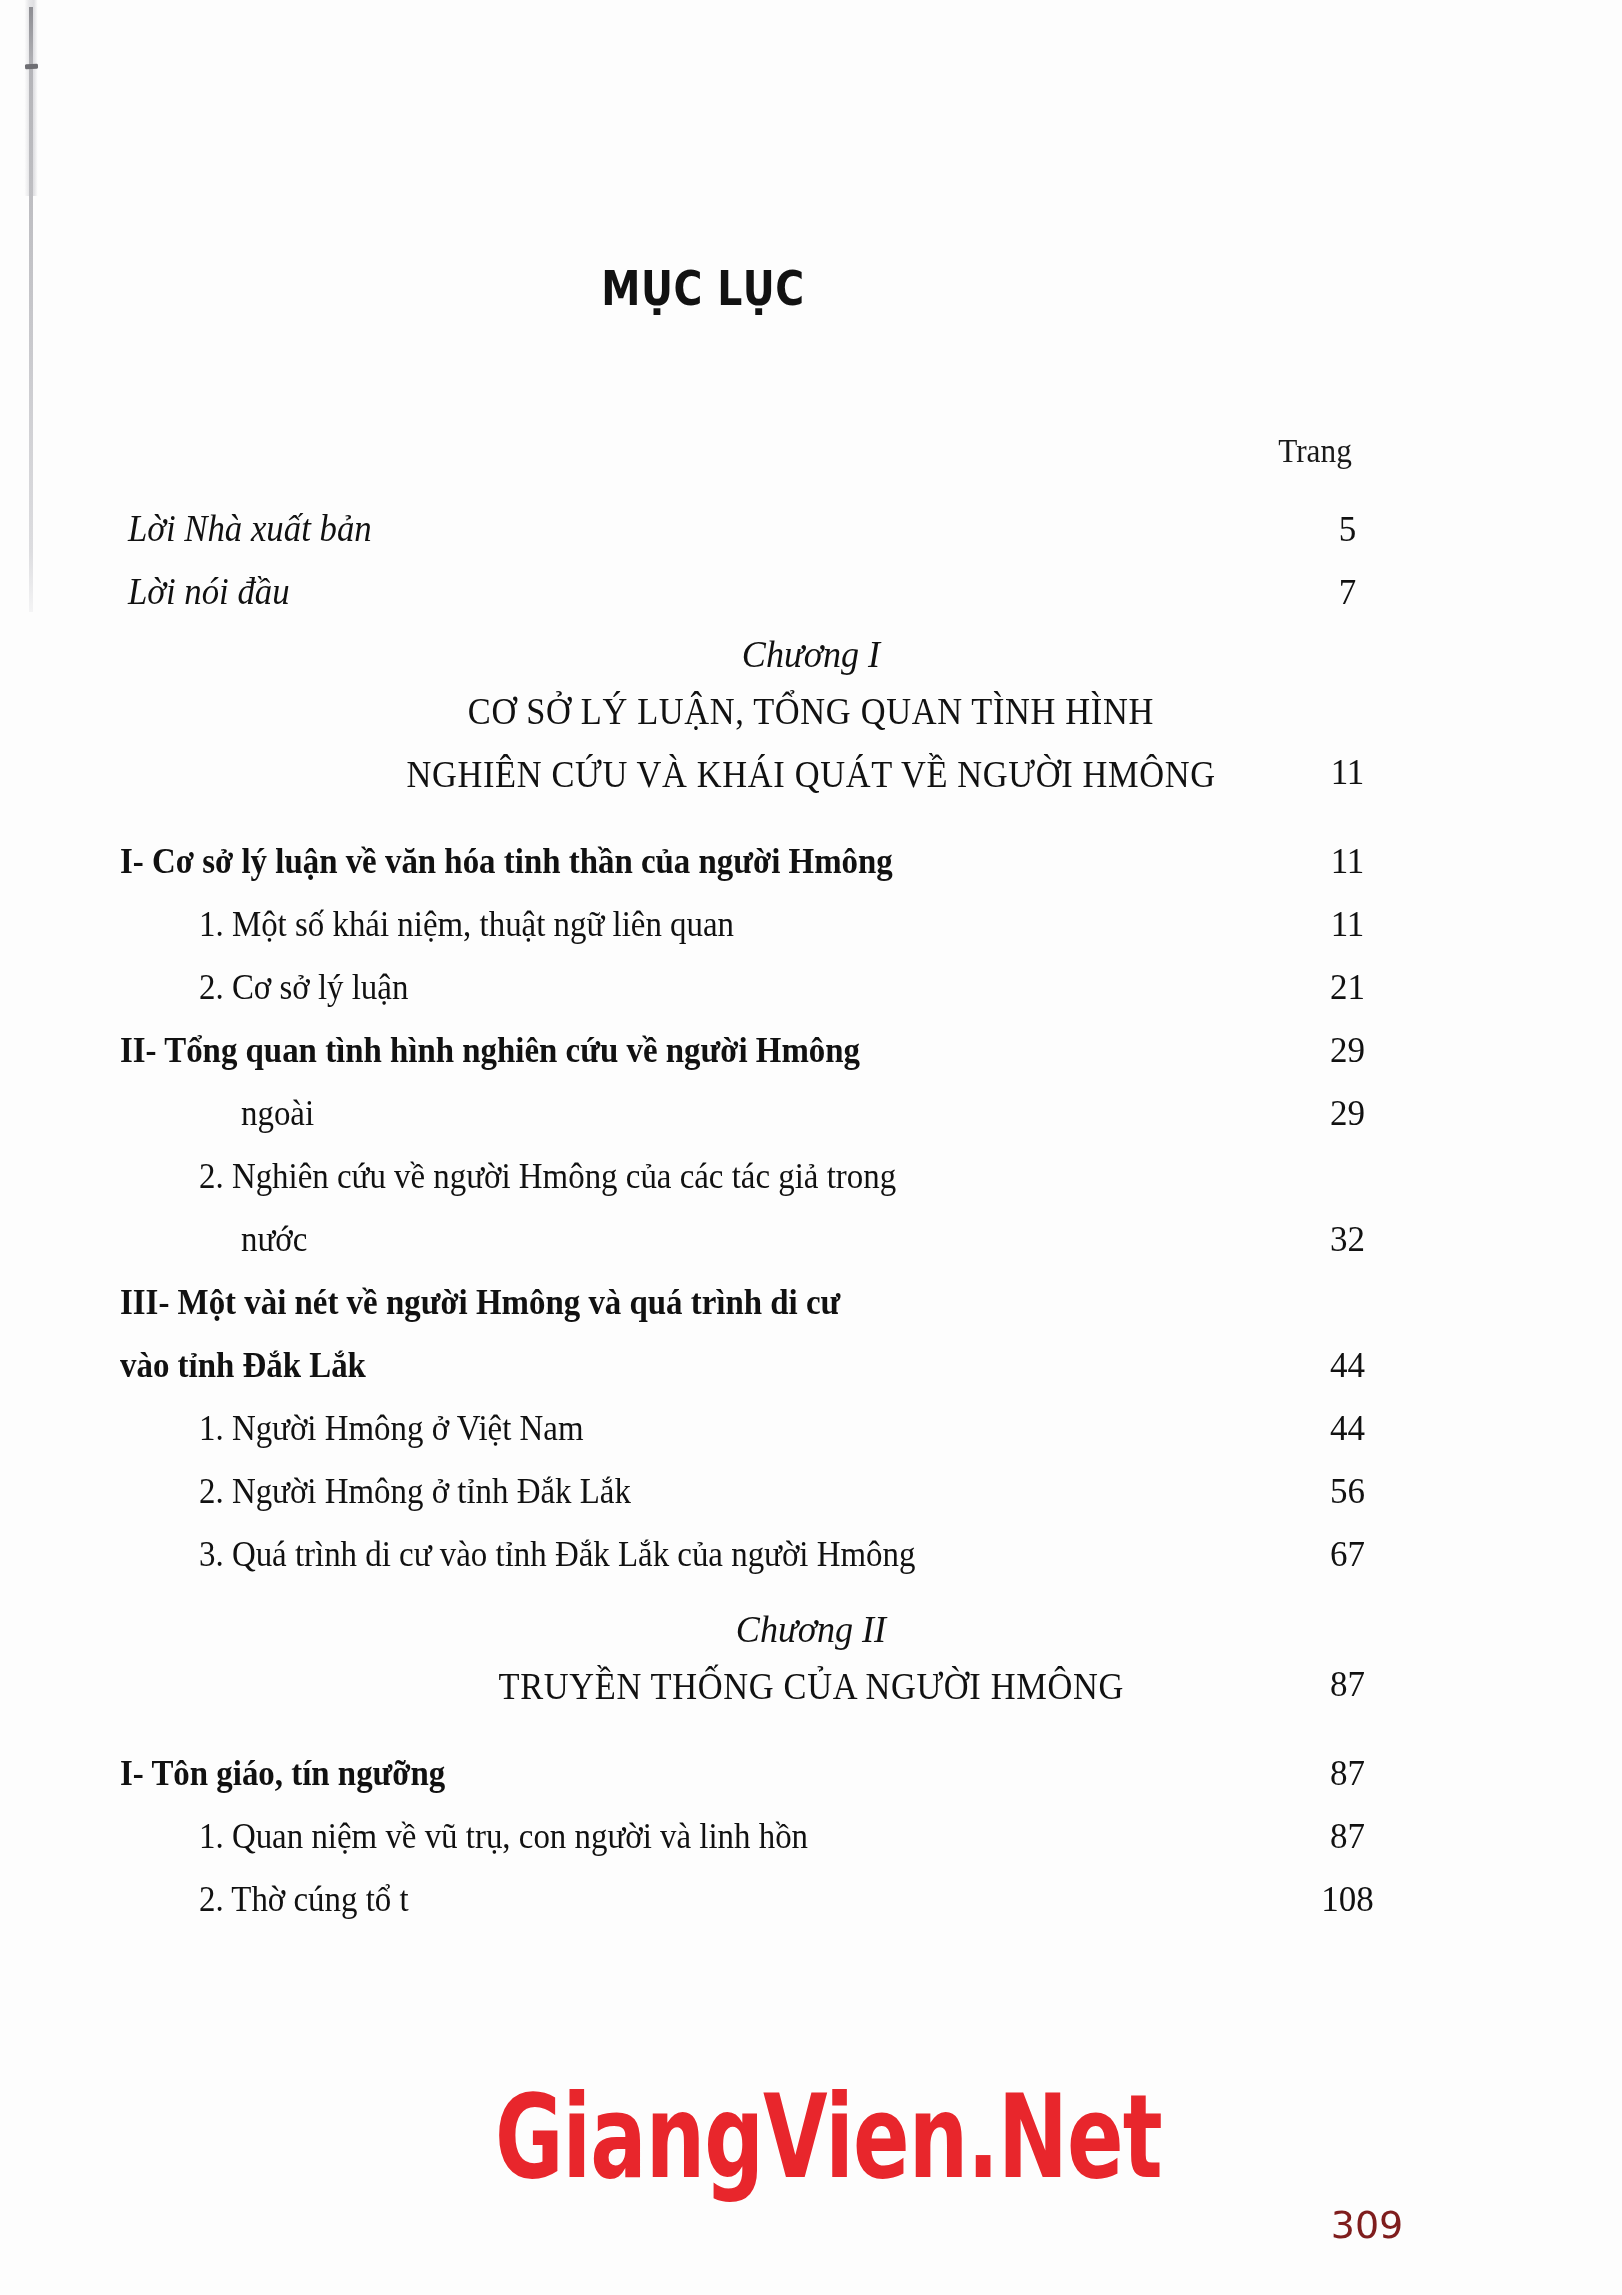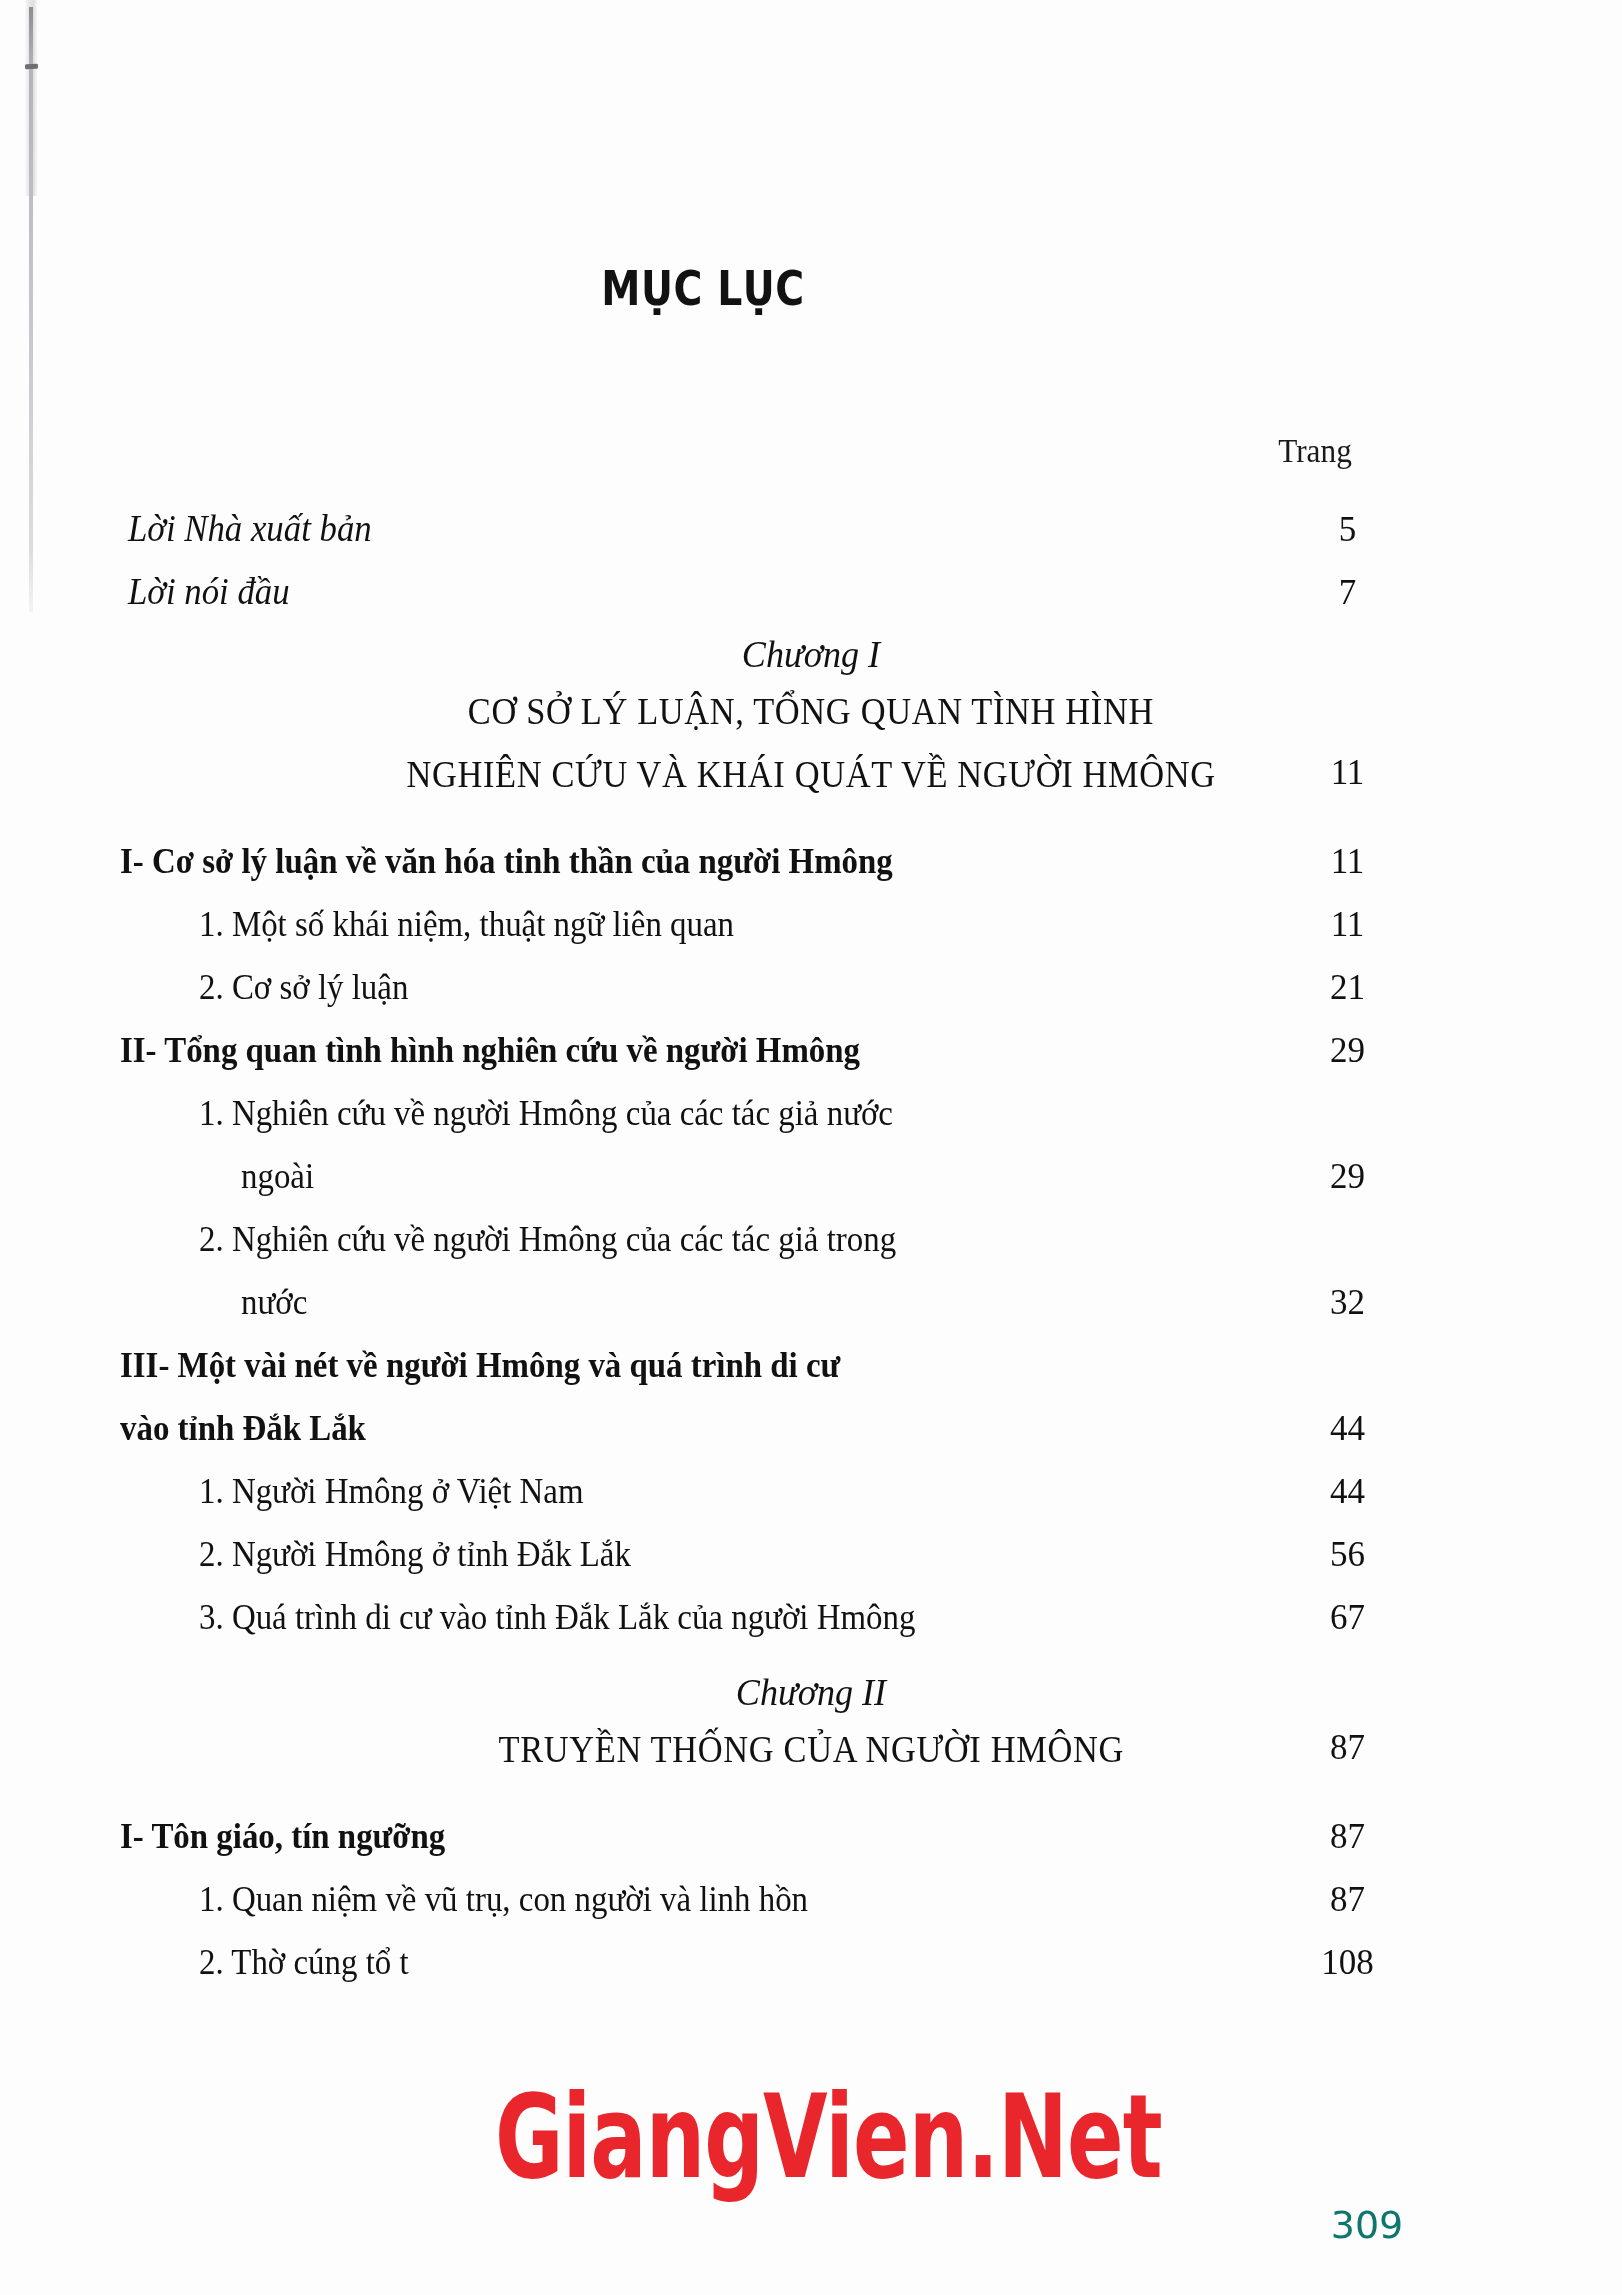--- a/index.html
+++ b/index.html
@@ -170,21 +170,21 @@
 
   
   .folio {
     position: absolute;
     left: 1282px;
     top: 2203px;
     width: 170px;
     text-align: center;
     font-family: "DejaVu Sans", sans-serif;
     font-size: 38px;
-    color: #0f766e;
+    color: #7f1d1d;
   }
 </style>
 </head>
 <body>
 
 <div class="page">
 
   <div class="scan-band"></div>
   <div class="scan-line"></div>
   <div class="scan-nick"></div>
@@ -223,24 +223,20 @@
       <span class="txt">1. Một số khái niệm, thuật ngữ liên quan</span>
       <span class="pg">11</span>
     </div>
     <div class="row lvl-num">
       <span class="txt">2. Cơ sở lý luận</span>
       <span class="pg">21</span>
     </div>
     <div class="row lvl-roman">
       <span class="txt">II- Tổng quan tình hình nghiên cứu về người Hmông</span>
       <span class="pg">29</span>
-    </div>
-    <div class="row lvl-num">
-      <span class="txt">1. Nghiên cứu về người Hmông của các tác giả nước</span>
-      <span class="pg"></span>
     </div>
     <div class="row lvl-cont">
       <span class="txt">ngoài</span>
       <span class="pg">29</span>
     </div>
     <div class="row lvl-num">
       <span class="txt">2. Nghiên cứu về người Hmông của các tác giả trong</span>
       <span class="pg"></span>
     </div>
     <div class="row lvl-cont">

